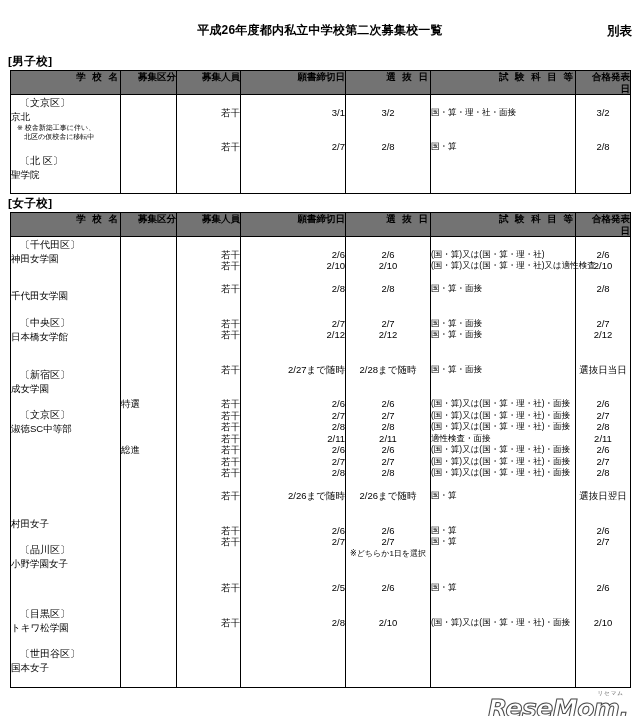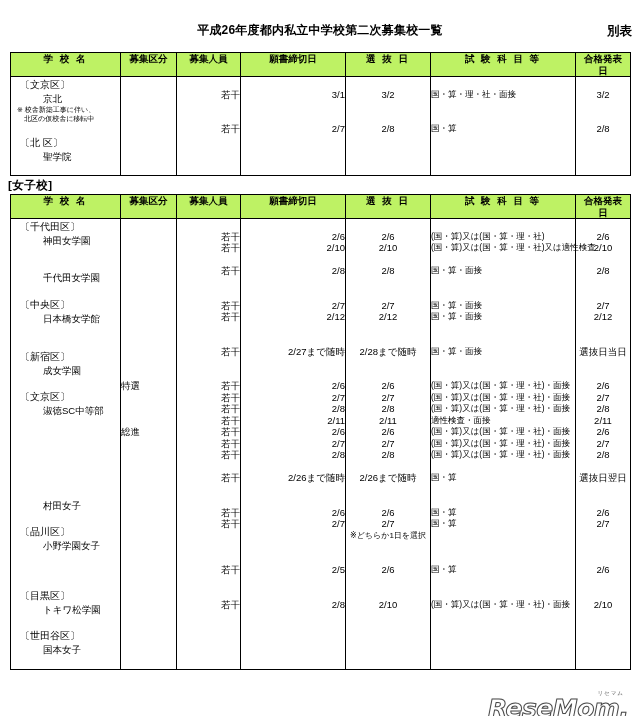--- a/index.html
+++ b/index.html
@@ -57,22 +57,22 @@
     background: #ffffff;
   }
   table.sched td, table.sched th {
     border: 1px solid #000000;
     padding: 0;
     vertical-align: top;
     font-size: 9.5px;
     line-height: 11.5px;
   }
   thead th {
-    background: #bef264;
-    text-align: center;
+    background: #737373;
+    text-align: right;
     font-weight: bold;
     font-size: 9.5px;
     height: 22px;
     vertical-align: middle;
     letter-spacing: 2px;
     padding: 1px 0;
   }
   th.two-line {
     letter-spacing: 0px;
     line-height: 10.5px;
@@ -102,21 +102,20 @@
   .ward {
     font-size: 10px;
     padding-left: 9px;
     line-height: 15px;
     white-space: nowrap;
   }
   .school-name {
     font-size: 9.5px;
     line-height: 14px;
     white-space: nowrap;
-    margin-left: 32px;
   }
   .school-note {
     font-size: 7px;
     line-height: 8.5px;
     padding-left: 6px;
     white-space: nowrap;
   }
   .school-note .nl2 { padding-left: 7px; display: block; }
   .line {
     line-height: 11.5px;
@@ -159,20 +158,21 @@
 <body>
 
 <div class="page">
 
   <div class="title-row">
     <div class="doc-title">平成26年度都内私立中学校第二次募集校一覧</div>
     <div class="doc-aside">別表</div>
   </div>
 
   <div id="sections-root">
+      <div class="section-label">[男子校]</div>
       <table class="sched">
         <colgroup>
           <col class="c-school">
           <col class="c-div">
           <col class="c-num">
           <col class="c-due">
           <col class="c-sel">
           <col class="c-subj">
           <col class="c-ann">
         </colgroup>

